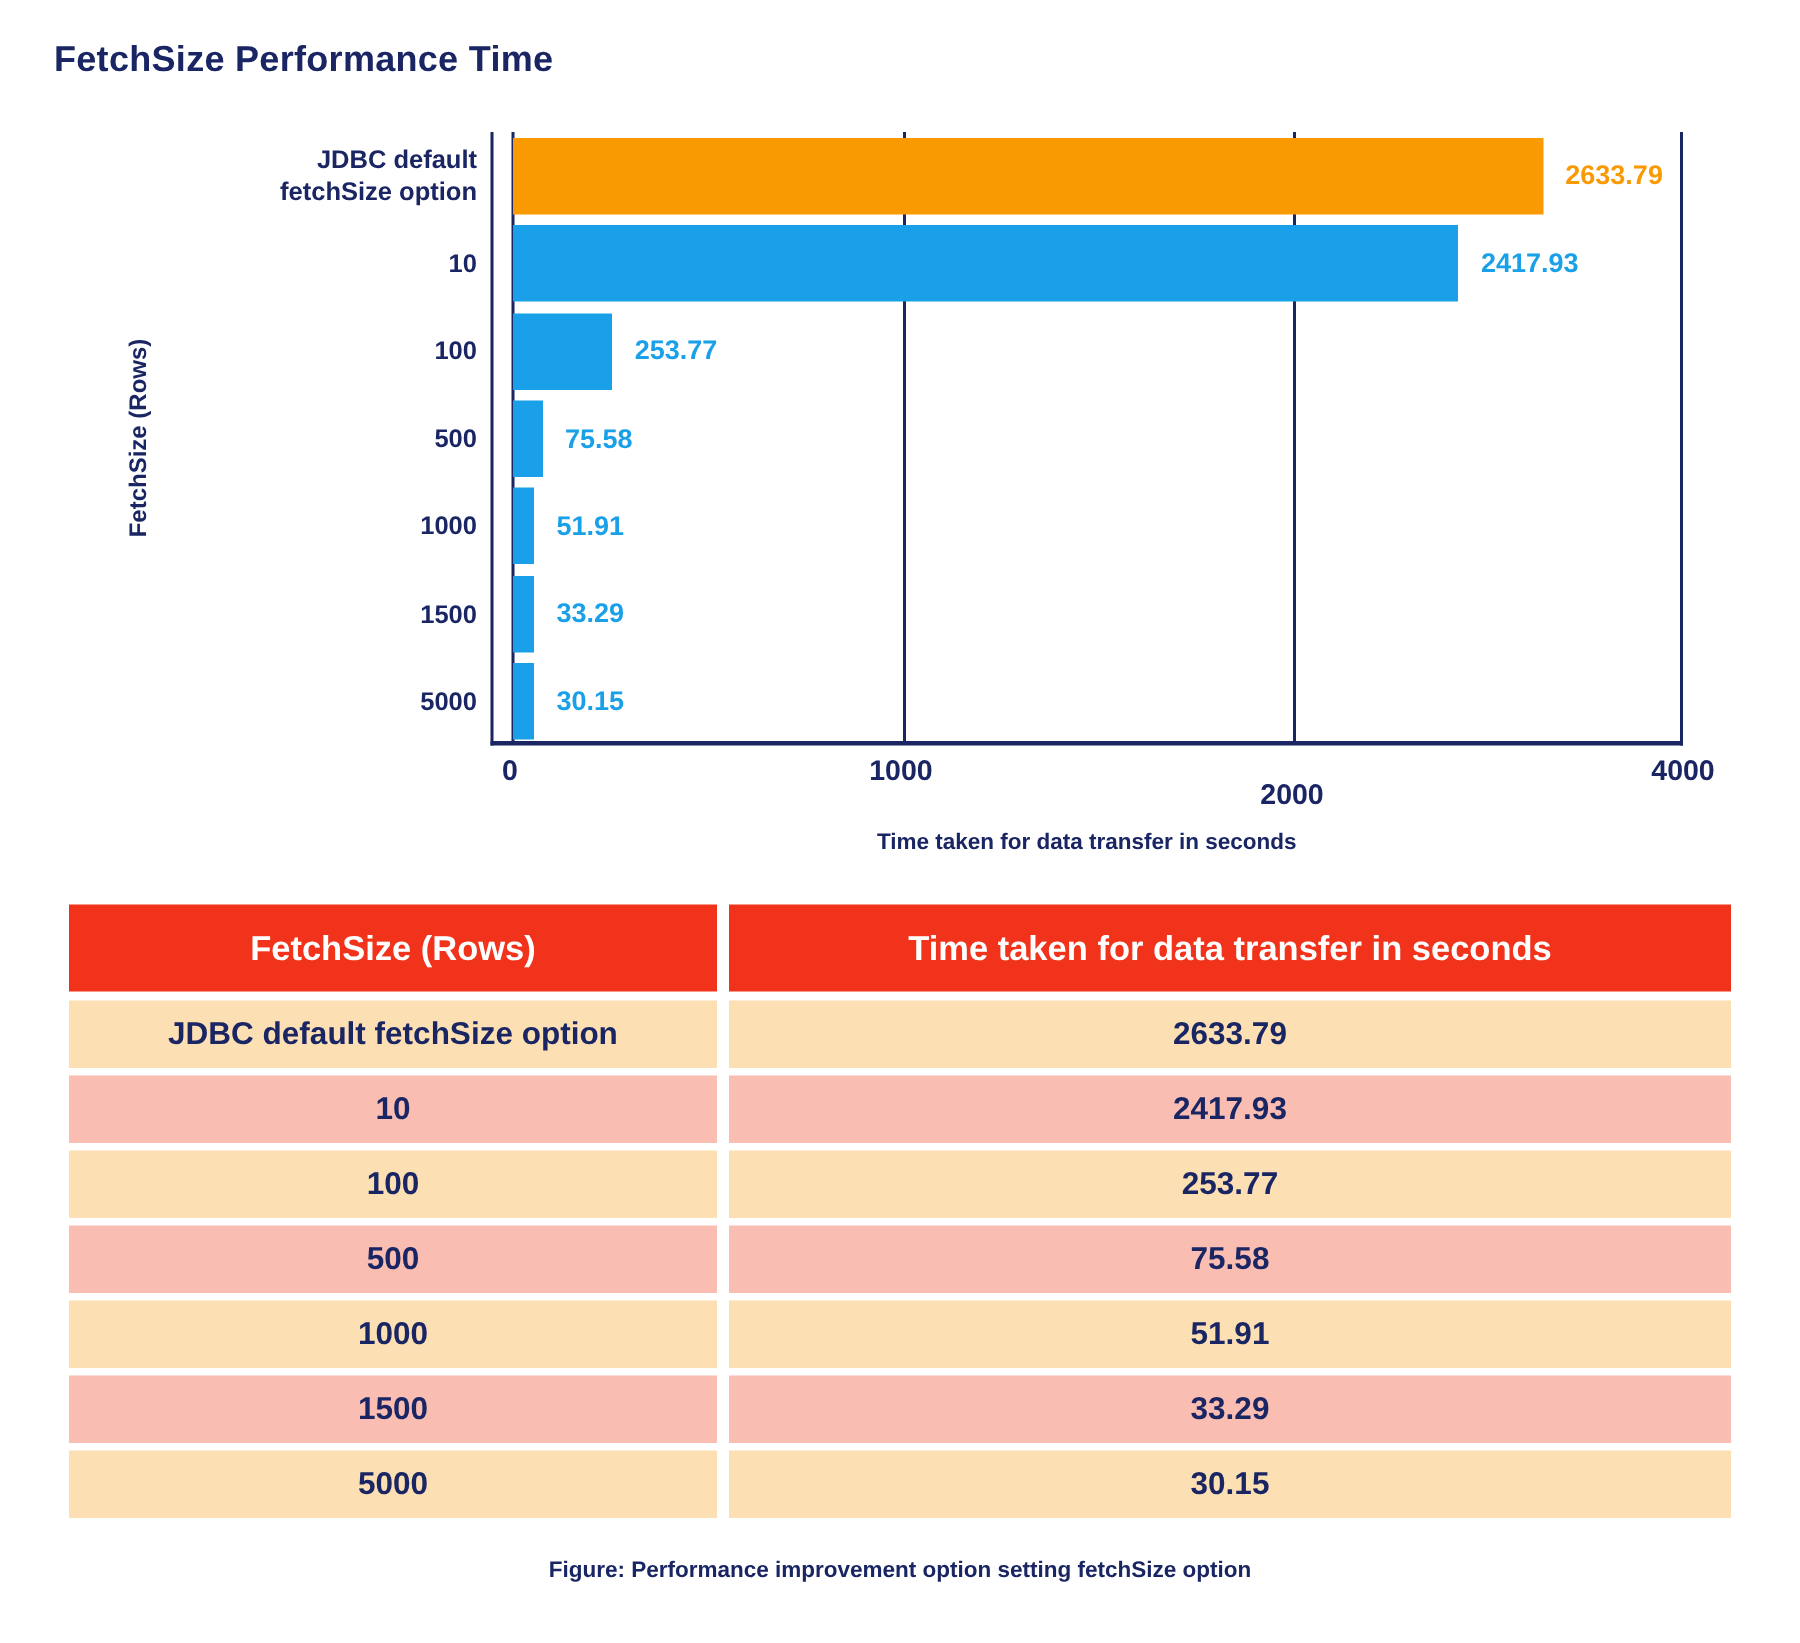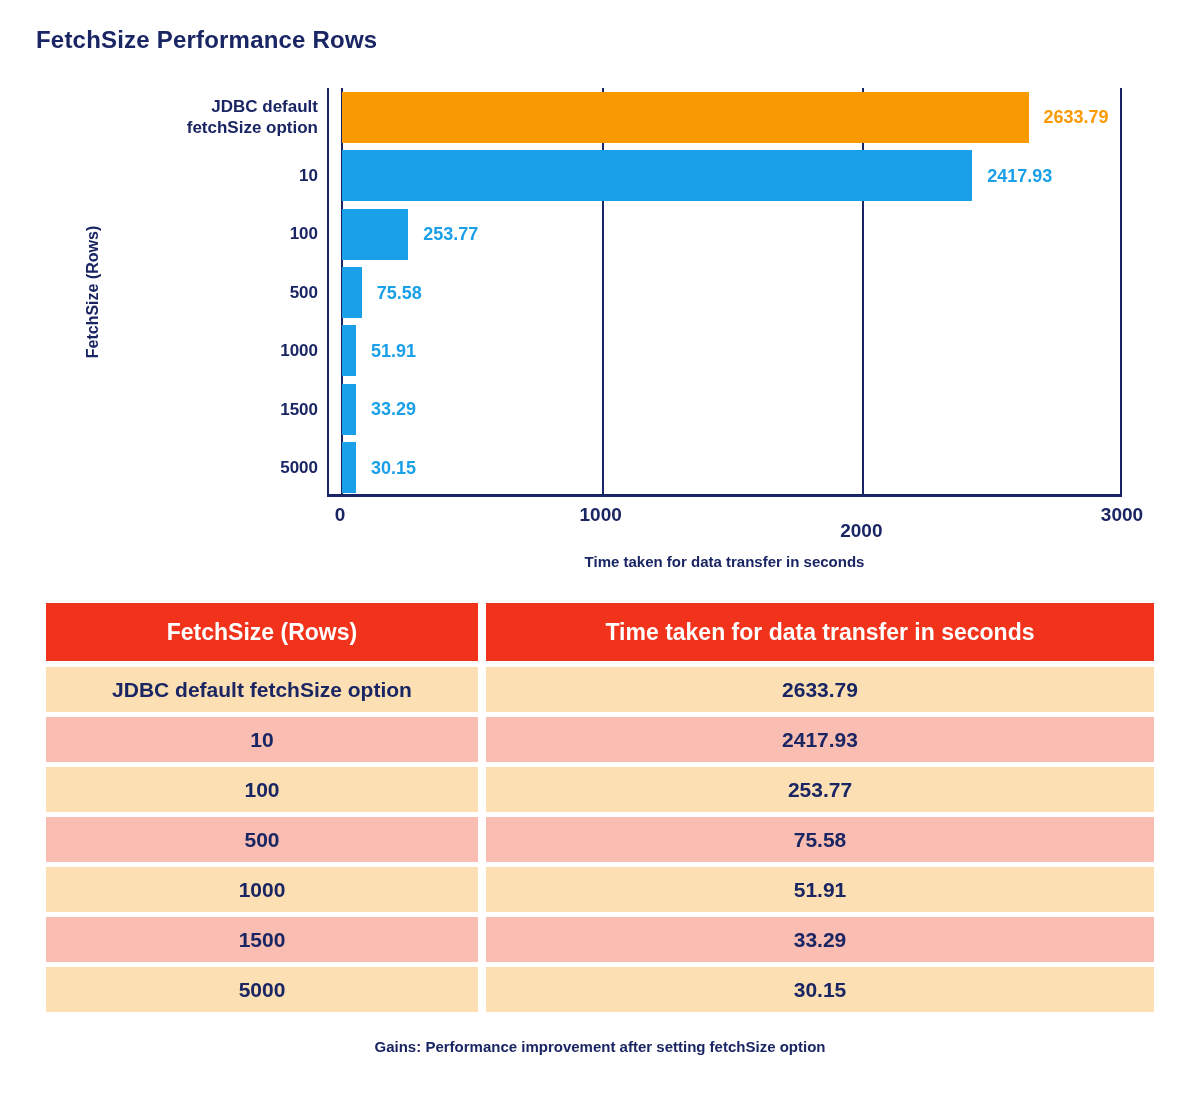--- a/index.html
+++ b/index.html
@@ -37,21 +37,21 @@
         display:flex; align-items:center; justify-content:center; }
   .c1 { width:432px; flex:none; }
   .c2 { flex:1; }
   .caption { position:absolute; left:46px; top:1038px; width:1108px; text-align:center;
              font-size:15px; font-weight:700; }
 </style>
 </head>
 <body>
 
 <div class="page">
-  <div class="title">FetchSize Performance Rows</div>
+  <div class="title">FetchSize Performance Time</div>
 
   <div>
     <div class="ylab">FetchSize (Rows)</div>
     <div class="cats" id="cats">
         <div class="cat">
           <span>JDBC default fetchSize option</span>
         </div>
         <div class="cat">
           <span>10</span>
         </div>
@@ -87,21 +87,21 @@
         <div class="val" style="left: 42px; top: 262.929px; transform: translateY(-50%); color: rgb(25, 160, 232);">51.91</div>
         <div class="bar" style="left: 13px; top: 295.857px; width: 14px; background: rgb(25, 160, 232);"></div>
         <div class="val" style="left: 42px; top: 321.357px; transform: translateY(-50%); color: rgb(25, 160, 232);">33.29</div>
         <div class="bar" style="left: 13px; top: 354.286px; width: 14px; background: rgb(25, 160, 232);"></div>
         <div class="val" style="left: 42px; top: 379.786px; transform: translateY(-50%); color: rgb(25, 160, 232);">30.15</div>
       </div>
     <div class="xticks" id="xticks">
         <div class="xtick" style="left: 13px;">0</div>
         <div class="xtick" style="left: 273.667px;">1000</div>
         <div class="xtick" style="left: 534.333px; margin-top: 16px;">2000</div>
-        <div class="xtick" style="left: 795px;">3000</div>
+        <div class="xtick" style="left: 795px;">4000</div>
       </div>
     <div class="xlab">Time taken for data transfer in seconds</div>
   </div>
 
   <div class="table">
     <div class="thead">
       <div class="th c1" id="th1" style="background: rgb(241, 51, 27);">FetchSize (Rows)</div>
       <div class="th c2" id="th2" style="background: rgb(241, 51, 27);">Time taken for data transfer in seconds</div>
     </div>
     <div id="tbody">
@@ -129,14 +129,14 @@
           <div class="td c1" style="background: rgb(250, 189, 178);">1500</div>
           <div class="td c2" style="background: rgb(250, 189, 178);">33.29</div>
         </div>
         <div class="trow">
           <div class="td c1" style="background: rgb(252, 223, 178);">5000</div>
           <div class="td c2" style="background: rgb(252, 223, 178);">30.15</div>
         </div>
       </div>
   </div>
 
-  <div class="caption">Gains: Performance improvement after setting fetchSize option</div>
+  <div class="caption">Figure: Performance improvement option setting fetchSize option</div>
 </div>
 
 </body></html>

